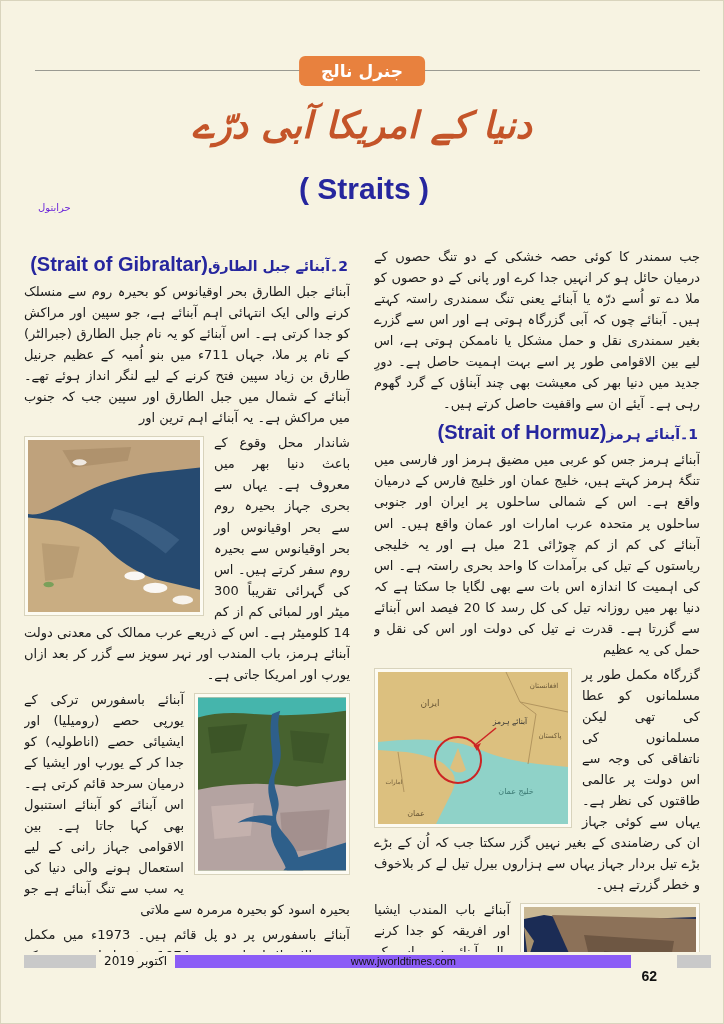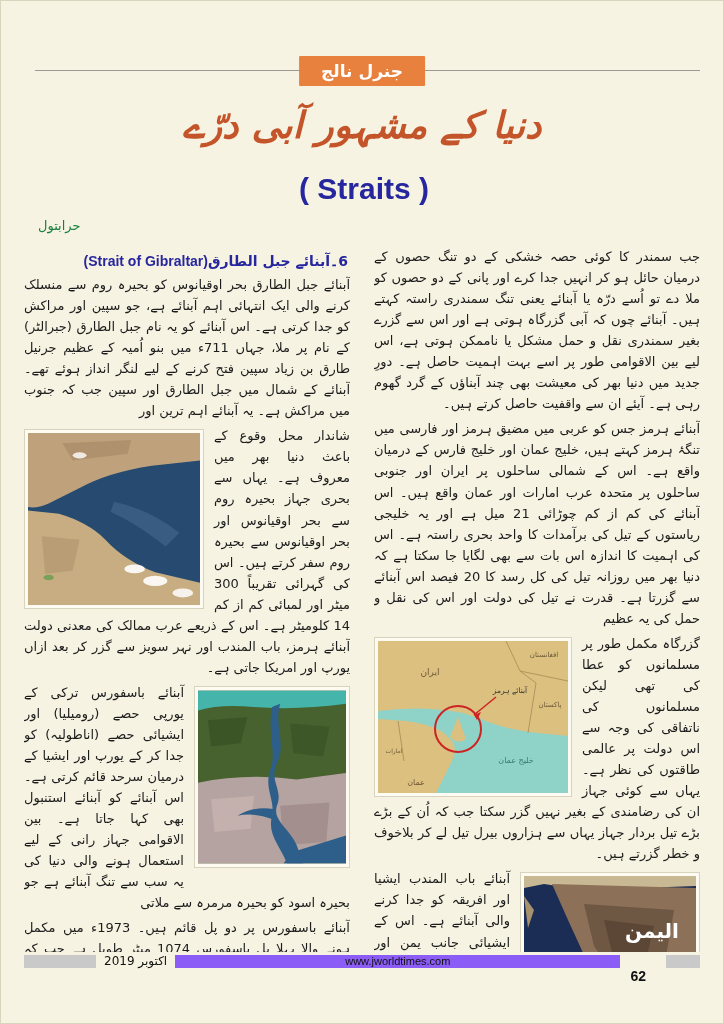--- a/index.html
+++ b/index.html
@@ -7,90 +7,93 @@
     position:relative;width:724px;height:1024px;margin:0 auto;
     background:#f7f3e2;overflow:hidden;
     font-family:"DejaVu Sans",sans-serif;color:#1c1c1c;
     box-shadow:inset 0 0 0 1px #d9d4bd;
   }
   
   .rule-row{position:absolute;top:70px;left:35px;right:24px;height:1px;background:#9a9a92;}
   .badge{
     position:absolute;top:56px;left:50%;transform:translateX(-50%);
     background:#e8813e;color:#ffffff;font-weight:bold;font-size:17px;
-    padding:4px 22px;line-height:1.3;border-radius:1px;
+    padding:4px 22px;line-height:1.3;border-radius:6px;
   }
   
   .main-title{
     position:absolute;top:104px;left:0;right:0;text-align:center;
     color:#c45429;font-size:37px;font-weight:bold;font-style:italic;
     letter-spacing:-1px;
   }
   .sub-title{
     position:absolute;top:172px;left:4px;right:0;text-align:center;direction:ltr;
     color:#26269e;font-size:30px;font-weight:bold;
     font-family:"Liberation Sans",sans-serif;
   }
   .author{
-    position:absolute;top:218px;left:38px;direction:rtl;
-    font-size:13px;color:#15803d;
+    position:absolute;top:202px;left:38px;direction:rtl;
+    font-size:10px;color:#6d28d9;
   }
   
   .columns{
     position:absolute;top:246px;right:24px;left:24px;height:706px;
     display:flex;gap:24px;direction:rtl;overflow:hidden;
   }
   .col{width:326px;min-width:326px;overflow:hidden;}
   p.body{
     margin:0 0 4px 0;font-size:13px;line-height:1.62;text-align:justify;
     text-align-last:right;direction:rtl;
   }
   .heading{
     direction:rtl;text-align:right;margin:7px 2px 5px 0;
     color:#26269e;font-weight:bold;font-size:14px;white-space:nowrap;
   }
-  .heading .en{font-family:"Liberation Sans",sans-serif;font-size:14px;direction:ltr;unicode-bidi:embed;}
+  .heading .en{font-family:"Liberation Sans",sans-serif;font-size:20px;direction:ltr;unicode-bidi:embed;}
   .figure{
     background:#fdfbf2;border:1px solid #d8d3bc;padding:3px;box-sizing:border-box;
   }
   .float-start{float:right;margin:4px 0 4px 10px;} 
   .float-end{float:left;margin:4px 10px 4px 0;}    
   .clear{clear:both;}
   
   .footer{
-    position:absolute;top:952px;left:24px;right:24px;height:18px;
+    position:absolute;top:952px;left:24px;right:13px;height:18px;
     display:flex;align-items:center;direction:ltr;
     font-family:"Liberation Sans",sans-serif;font-size:12px;color:#111;
   }
   .fseg{background:#c9c9c9;height:13px;}
   .fseg.left{width:72px;margin-right:6px;}
   .fdate{white-space:nowrap;padding:0 8px 0 2px;font-weight:bold;}
   .fdate .ur{font-family:"DejaVu Sans",sans-serif;font-weight:normal;}
   .fcenter{flex:1;background:#8b5cf6;height:13px;display:flex;align-items:center;justify-content:center;font-size:11px;}
   .fpage{font-weight:bold;font-size:14px;padding:0 20px 0 10px;margin-top:29px;}
   .fseg.right{width:34px;}
   svg text{font-family:"DejaVu Sans",sans-serif;}
 </style>
 </head>
 <body>
 
 <div id="page">
 
   <div class="rule-row"></div>
   <div class="badge">جنرل نالج</div>
 
-  <div class="main-title">دنیا کے مشہور آبی درّے</div>
+  <div class="main-title">دنیا کے امریکا آبی درّے</div>
   <div class="sub-title">( Straits )</div>
   <div class="author">حرابتول</div>
 
   <div class="columns">
 
     <div class="col">
       <p class="body">جب سمندر کا کوئی حصہ خشکی کے دو تنگ حصوں کے درمیان حائل ہو کر انہیں جدا کرے اور پانی کے دو حصوں کو ملا دے تو اُسے درّہ یا آبنائے یعنی تنگ سمندری راستہ کہتے ہیں۔ آبنائے چوں کہ آبی گزرگاہ ہوتی ہے اور اس سے گزرے بغیر سمندری نقل و حمل مشکل یا ناممکن ہوتی ہے، اس لیے بین الاقوامی طور پر اسے بہت اہمیت حاصل ہے۔ دورِ جدید میں دنیا بھر کی معیشت بھی چند آبناؤں کے گرد گھوم رہی ہے۔ آیئے ان سے واقفیت حاصل کرتے ہیں۔</p>
 
+      <div class="heading">
+        <span>1۔آبنائے ہرمز</span><span class="en">(Strait of Hormuz)</span>
+      </div>
       <p class="body">آبنائے ہرمز جس کو عربی میں مضیق ہرمز اور فارسی میں تنگۂ ہرمز کہتے ہیں، خلیج عمان اور خلیج فارس کے درمیان واقع ہے۔ اس کے شمالی ساحلوں پر ایران اور جنوبی ساحلوں پر متحدہ عرب امارات اور عمان واقع ہیں۔ اس آبنائے کی کم از کم چوڑائی 21 میل ہے اور یہ خلیجی ریاستوں کے تیل کی برآمدات کا واحد بحری راستہ ہے۔ اس کی اہمیت کا اندازہ اس بات سے بھی لگایا جا سکتا ہے کہ دنیا بھر میں روزانہ تیل کی کل رسد کا 20 فیصد اس آبنائے سے گزرتا ہے۔ قدرت نے تیل کی دولت اور اس کی نقل و حمل کی یہ عظیم</p>
 
       <div>
         <div class="figure float-end" style="width:198px;height:160px;">
           <svg width="190" height="152" viewBox="0 0 190 152">
             <rect x="0" y="0" width="190" height="152" fill="#8fd2c8"></rect>
 
             <path d="M0,0 H190 V95 L160,92 Q125,88 103,78 L85,72 Q45,64 0,70 Z" fill="#dcc07f"></path>
 
             <path d="M0,78 L28,80 Q55,84 66,92 L74,100 Q80,108 74,120 L58,152 H0 Z" fill="#dcc07f"></path>
@@ -144,21 +147,21 @@
           </svg>
         </div>
         <p class="body">آبنائے باب المندب ایشیا اور افریقہ کو جدا کرنے والی آبنائے ہے۔ اس کے ایشیائی جانب یمن اور افریقی جانب جبوتی واقع ہیں۔ یہ بحیرہ قلزم اور بحیرہ ہند (خلیج عدن) کو ملاتی ہے۔ محل وقوع کے اعتبار سے انتہائی اہمیت کی حامل ہے اور دنیا کی مصروف ترین آبی گزرگاہوں میں سے ایک ہے۔ جزیرہ نما عرب پر ''راس منہیلی'' اور افریقہ پر (راس</p>
         <div class="clear"></div>
       </div>
 
     </div>
 
     <div class="col">
       <div class="heading">
-        <span>6۔آبنائے جبل الطارق</span><span class="en">(Strait of Gibraltar)</span>
+        <span>2۔آبنائے جبل الطارق</span><span class="en">(Strait of Gibraltar)</span>
       </div>
       <p class="body">آبنائے جبل الطارق بحر اوقیانوس کو بحیرہ روم سے منسلک کرنے والی ایک انتہائی اہم آبنائے ہے، جو سپین اور مراکش کو جدا کرتی ہے۔ اس آبنائے کو یہ نام جبل الطارق (جبرالٹر) کے نام پر ملا، جہاں 711ء میں بنو اُمیہ کے عظیم جرنیل طارق بن زیاد سپین فتح کرنے کے لیے لنگر انداز ہوئے تھے۔ آبنائے کے شمال میں جبل الطارق اور سپین جب کہ جنوب میں مراکش ہے۔ یہ آبنائے اہم ترین اور</p>
 
       <div>
         <div class="figure float-end" style="width:180px;height:180px;">
           <svg width="172" height="172" viewBox="0 0 100 100">
             <rect x="0" y="0" width="100" height="100" fill="#264a70"></rect>
 
             <path d="M0,0 H100 V16 L72,19 Q46,23 30,32 L12,41 Q5,44 0,43 Z" fill="#bfa27c"></path>
             <path d="M20,6 L60,4 L58,12 L26,16 Z" fill="#a88c66" opacity="0.7"></path>

